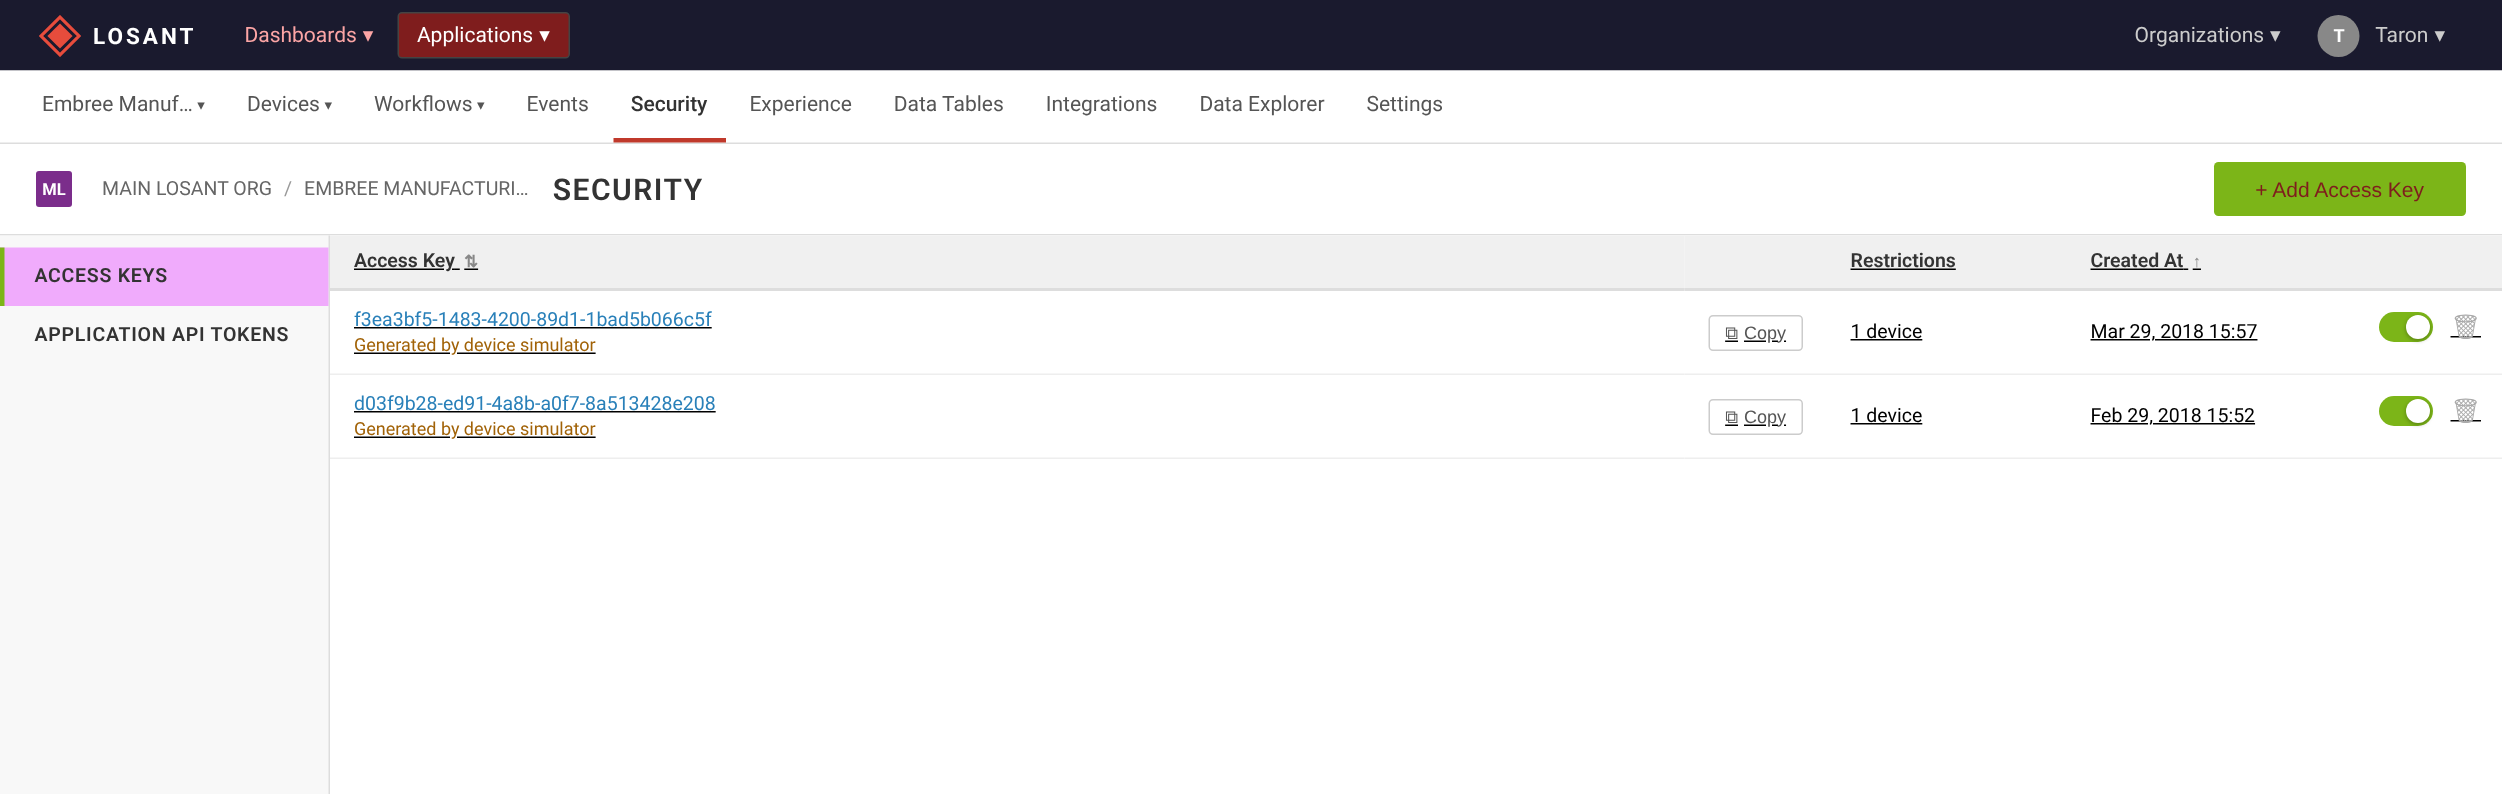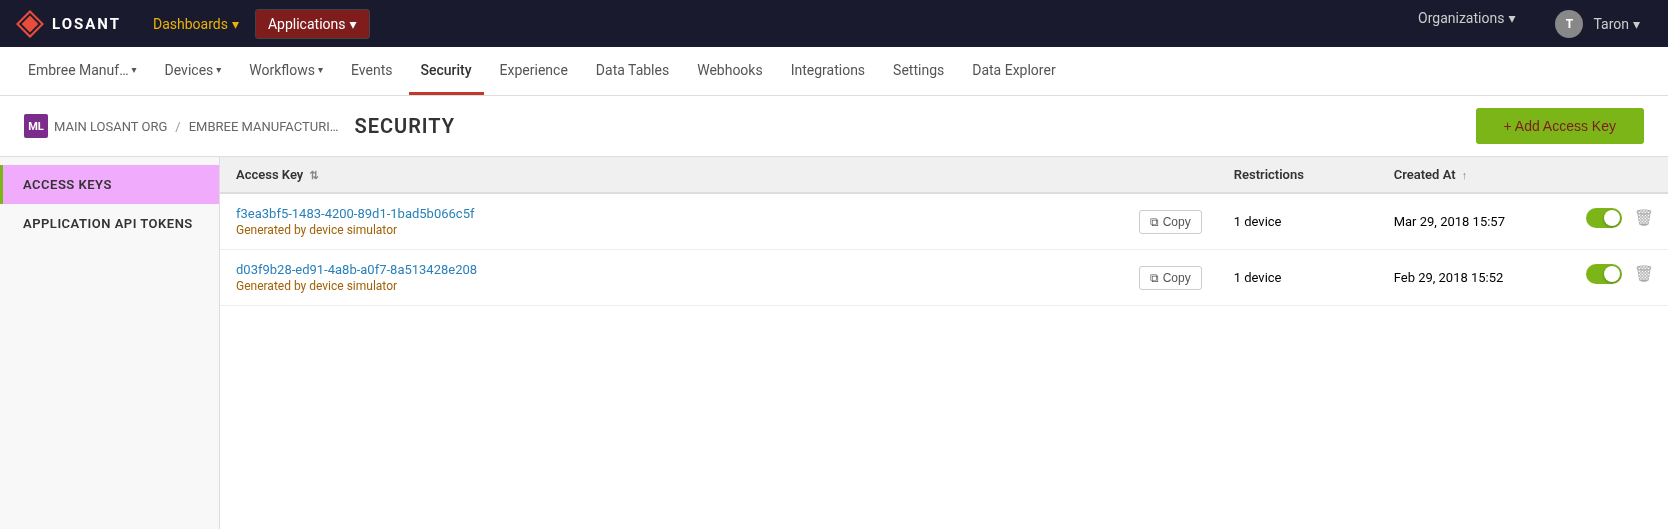--- a/index.html
+++ b/index.html
@@ -4,59 +4,59 @@
   <style>
     * { box-sizing: border-box; margin: 0; padding: 0; }
     body { font-family: -apple-system, BlinkMacSystemFont, 'Segoe UI', Roboto, sans-serif; font-size: 14px; background: #f5f5f5; }
 
     
     .top-nav {
       background: #1a1a2e;
       display: flex;
       align-items: center;
       height: 47px;
-      padding: 0 16px;
+      padding: 0 26px;
       color: #ccc;
     }
     .logo-area {
       display: flex;
       align-items: center;
       margin-right: 20px;
     }
     .logo-diamond {
       width: 28px;
       height: 28px;
       margin-right: 8px;
     }
     .top-nav-links {
       display: flex;
       align-items: center;
       flex: 1;
       gap: 4px;
     }
     .top-nav-item {
-      color: #eab308;
+      color: #fca5a5;
       padding: 6px 12px;
       cursor: pointer;
       border-radius: 3px;
       font-size: 14px;
       display: flex;
       align-items: center;
       gap: 4px;
       text-decoration: none;
     }
     .top-nav-item.active {
       background: #7f1d1d;
       border: 1px solid #444;
       color: #fff;
     }
     .top-nav-right {
       display: flex;
-      align-items: flex-start;
-      gap: 16px;
+      align-items: center;
+      gap: 1px;
       margin-left: auto;
     }
     .top-nav-right .top-nav-item { color: #ccc; }
 
     
     .sub-nav {
       background: #fff;
       border-bottom: 1px solid #ddd;
       display: flex;
       align-items: center;
@@ -93,21 +93,21 @@
     }
     .breadcrumb {
       display: flex;
       align-items: center;
       gap: 8px;
       font-size: 13px;
     }
     .breadcrumb-org {
       display: flex;
       align-items: center;
-      gap: 6px;
+      gap: 20px;
       color: #666;
     }
     .org-badge {
       background: #7b2d8b;
       color: #fff;
       font-size: 11px;
       font-weight: bold;
       width: 24px;
       height: 24px;
       display: flex;
@@ -189,20 +189,21 @@
       padding: 3px 7px;
       cursor: pointer;
       color: #555;
       font-size: 14px;
     }
 
     
     .data-table {
       width: 100%;
       border-collapse: collapse;
+      text-decoration: underline;
     }
     .data-table thead tr {
       background: #f0f0f0;
       border-bottom: 2px solid #ddd;
     }
     .data-table th {
       padding: 10px 16px;
       text-align: left;
       font-size: 13px;
       font-weight: 600;
@@ -333,30 +334,27 @@
   <a class="sub-nav-item active">
     <span>Security</span>
   </a>
   <a class="sub-nav-item">
     <span>Experience</span>
   </a>
   <a class="sub-nav-item">
     <span>Data Tables</span>
   </a>
   <a class="sub-nav-item">
-    <span>Webhooks</span>
-  </a>
-  <a class="sub-nav-item">
     <span>Integrations</span>
   </a>
   <a class="sub-nav-item">
+    <span>Data Explorer</span>
+  </a>
+  <a class="sub-nav-item">
     <span>Settings</span>
-  </a>
-  <a class="sub-nav-item">
-    <span>Data Explorer</span>
   </a>
 </nav>
 
 <div class="page-header">
   <div style="display:flex; align-items:center; gap:16px;">
     <div class="breadcrumb">
       <div class="breadcrumb-org">
         <div class="org-badge">ML</div>
         <span>MAIN LOSANT ORG</span>
       </div>

